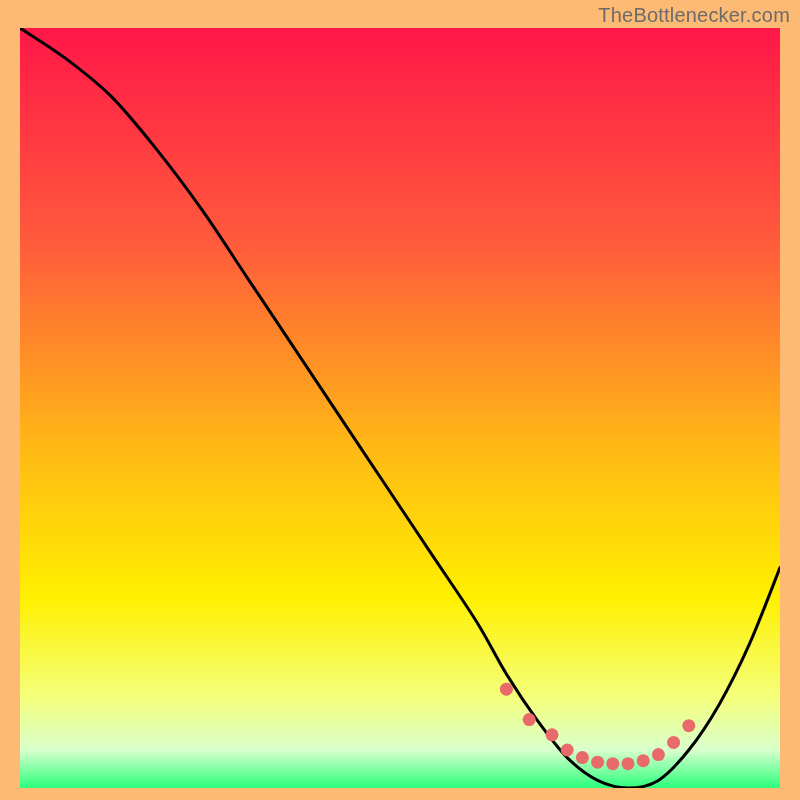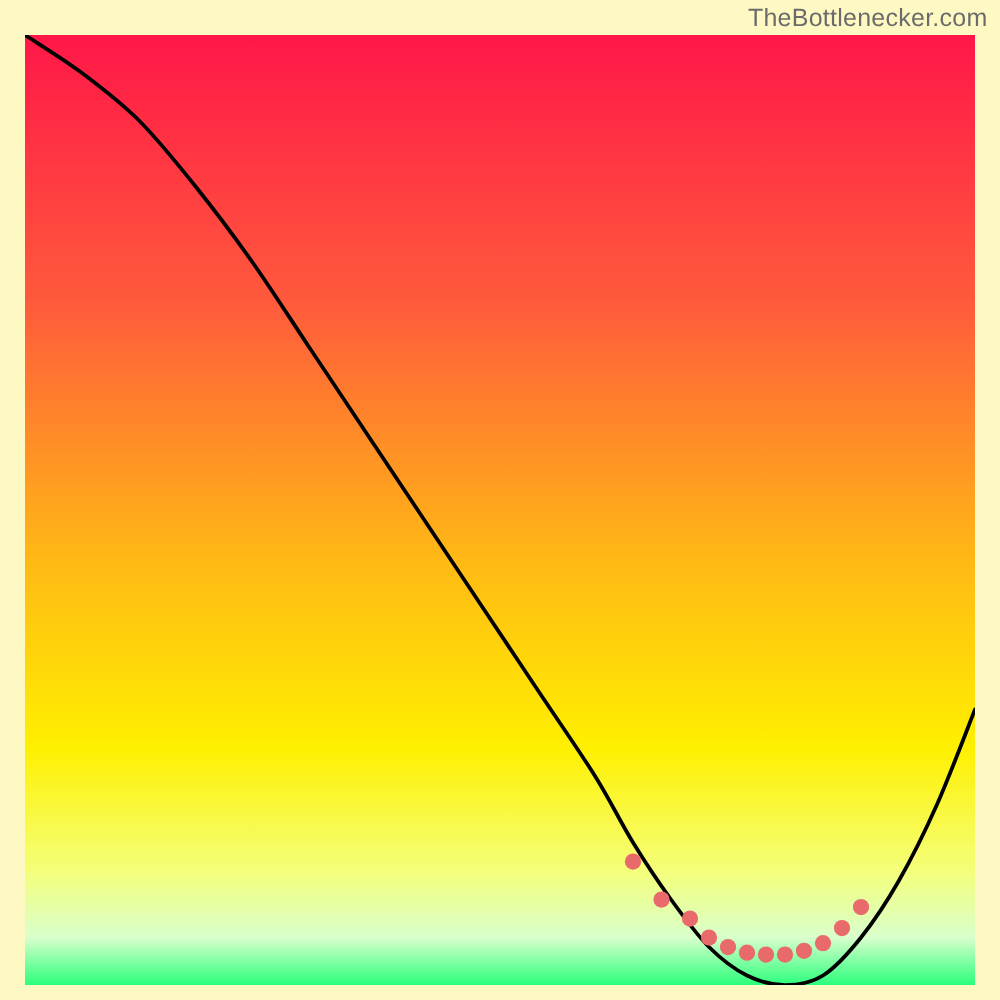--- a/index.html
+++ b/index.html
@@ -1,20 +1,20 @@
 <!DOCTYPE html>
 <html><head>
 <meta charset="utf-8">
 <style>
   * { margin: 0; padding: 0; box-sizing: border-box; }
   html, body { width: 800px; height: 800px; overflow: hidden; }
   .page {
     width: 800px;
     height: 800px;
-    background: #fef9c3;
+    background: #fdba74;
     position: relative;
   }
   .attribution {
     position: absolute;
     top: 4px;
     right: 10px;
     font-family: Arial, Helvetica, sans-serif;
     font-size: 20px;
     color: #6b6b6b;
     font-weight: 500;

